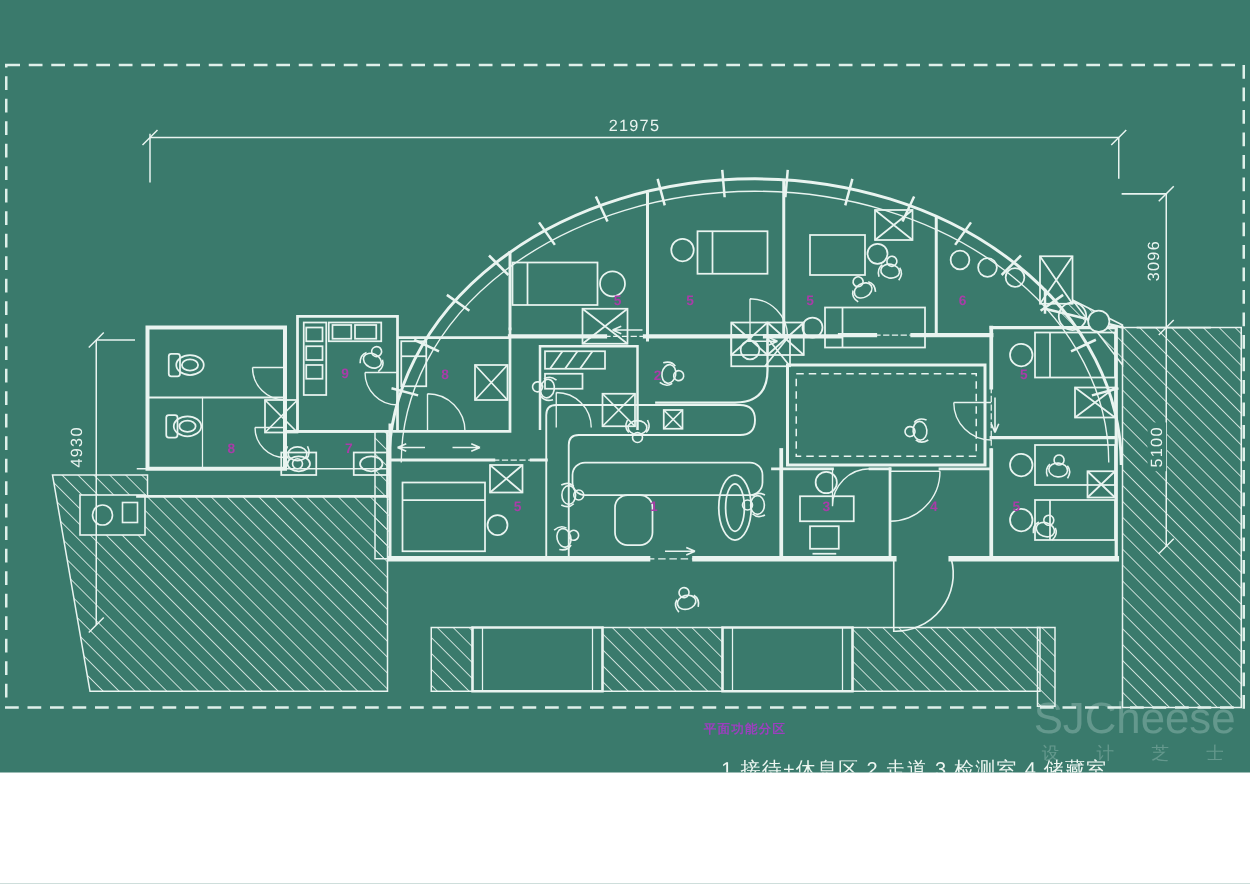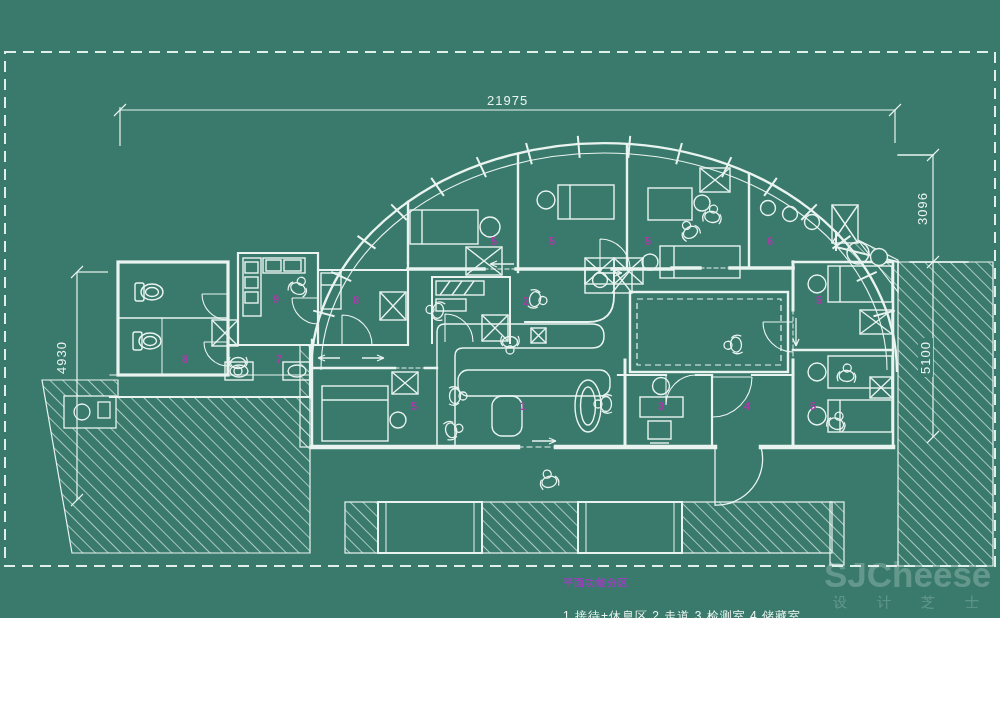--- a/index.html
+++ b/index.html
@@ -5,24 +5,24 @@
   html,body{margin:0;padding:0;}
   #page{position:relative;width:1000px;height:618px;background:#3a7a6c;overflow:hidden;
         font-family:"Liberation Sans", sans-serif;}
   #plan-svg{position:absolute;left:0;top:0;}
   .dim{position:absolute;color:#e9f4f0;font-size:13px;letter-spacing:1px;white-space:nowrap;}
   .dim.vert{transform:rotate(-90deg);transform-origin:center center;}
   .dim.knockout{background:#3a7a6c;padding:0 3px;}
   .room-num{position:absolute;color:#a83ca8;font-size:11px;font-weight:bold;
             transform:translate(-50%,-50%);white-space:nowrap;}
   #legend{position:absolute;left:563px;top:576px;color:#eef7f2;}
-  #legend .legend-title{color:#9c3fbf;font-size:10px;font-weight:bold;letter-spacing:1px;margin:0 0 14px 0;}
-  #legend .legend-line{font-size:12px;line-height:25px;letter-spacing:1px;margin:0;}
+  #legend .legend-title{color:#9c3fbf;font-size:10px;font-weight:bold;letter-spacing:1px;margin:0 0 3px 0;}
+  #legend .legend-line{font-size:16px;line-height:25px;letter-spacing:1px;margin:14px;}
   #watermark{position:absolute;right:8px;bottom:6px;text-align:center;color:rgba(226,244,238,0.25);}
-  #watermark .wm-title{font-size:35px;font-weight:bold;line-height:34px;}
+  #watermark .wm-title{font-size:35px;font-weight:normal;line-height:34px;}
   #watermark .wm-sub{font-size:14px;letter-spacing:13px;margin-top:2px;padding-left:10px;}
 </style>
 </head>
 <body>
 
 <div id="page">
 
 <svg id="plan-svg" width="1000" height="707" viewBox="0 0 1000 707">
   <defs>
     <pattern id="hatch" width="9" height="9" patternUnits="userSpaceOnUse" patternTransform="rotate(-45)">

